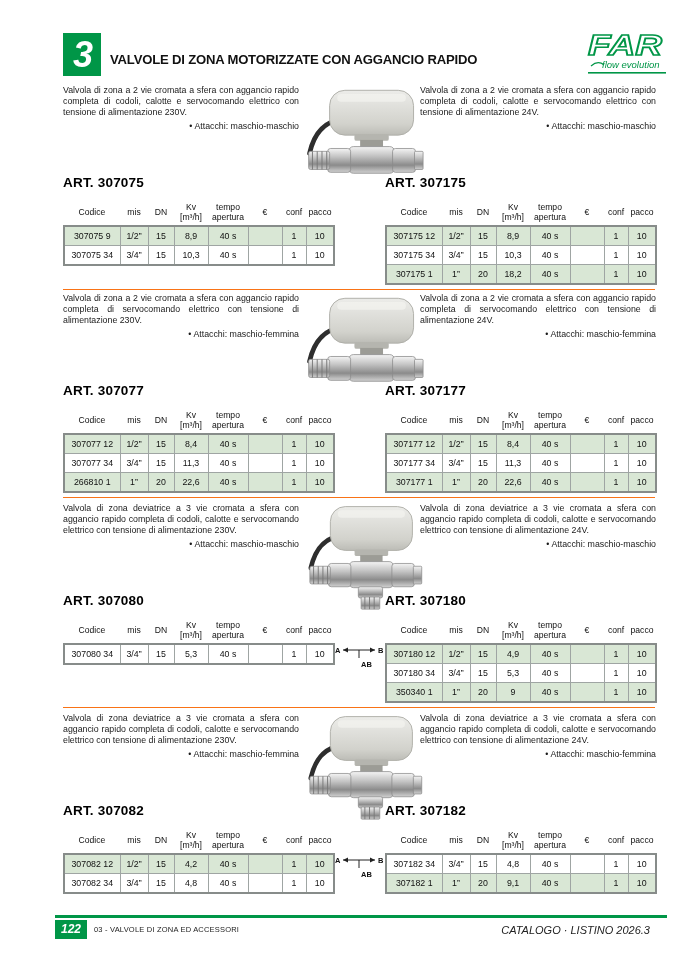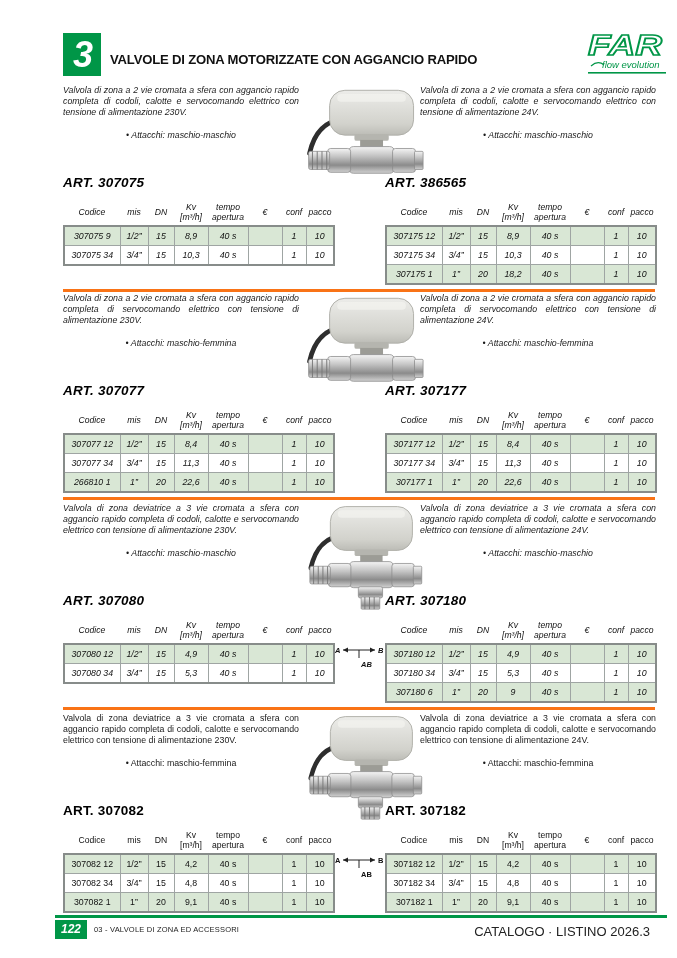--- a/index.html
+++ b/index.html
@@ -10,25 +10,25 @@
   .chapter-box{position:absolute;left:63px;top:33px;width:40px;height:45px;background:#009647;
                box-shadow:inset -2px -2px 0 #fff;}
   .chapter-box span{display:block;width:100%;height:100%;color:#fff;font-weight:bold;font-style:italic;
                font-size:36px;line-height:44px;text-align:center;}
   .page-title{position:absolute;left:110px;top:52px;font-size:13.5px;font-weight:bold;
                letter-spacing:-0.2px;color:#111;white-space:nowrap;transform:scaleX(.97);transform-origin:left;}
   .logo{position:absolute;left:586px;top:28px;}
 
   
   .section{position:absolute;left:63px;width:592px;height:204px;}
-  .section.sep{border-bottom:3px solid #f97316;font-style:italic;}
+  .section.sep{border-bottom:1px solid #f97316;}
   #s1{top:85px}#s2{top:293px}#s3{top:503px}#s4{top:713px}
   .desc{position:absolute;top:0;width:236px;font-size:8.8px;line-height:11px;text-align:justify;}
   .desc-left{left:0}.desc-right{left:357px}
-  .attacchi{margin-top:12px;text-align:center;}
+  .attacchi{margin-top:3px;text-align:right;}
   .attacchi::before{content:"•  ";}
   .art{position:absolute;top:90px;margin:0;font-size:13.5px;font-weight:bold;color:#000;letter-spacing:.2px;}
   .art-left{left:0}.art-right{left:322px}
   .tblw{position:absolute;top:116px;}
   .tbl-left{left:0}.tbl-right{left:322px}
   .img-wrap{position:absolute;left:238px;top:-2px;width:124px;height:110px;}
   .img-wrap svg{width:100%;height:100%;}
   .diagram{position:absolute;left:271px;top:138px;}
 
   
@@ -36,21 +36,21 @@
   .pt th{font-weight:normal;font-size:8.6px;line-height:9.5px;padding:2px 0 3px;text-align:center;border:none;color:#111;}
   .pt td{font-size:8.8px;height:18px;text-align:center;border:1px solid #9fa5a3;padding:0;color:#111;}
   .pt tbody{border:2px solid #878c8a;}
   .pt tr.g td{background:#d9e7d5;}
 
   
   .footer-rule{position:absolute;left:55px;top:915px;width:612px;height:3px;background:#009647;}
   .page-badge{position:absolute;left:55px;top:920px;width:32px;height:19px;background:#009647;color:#fff;
               font-style:italic;font-weight:bold;font-size:12px;text-align:center;line-height:19px;}
   .footer-left{position:absolute;left:94px;top:925px;font-size:7.5px;color:#222;letter-spacing:.2px;}
-  .footer-right{position:absolute;right:27px;top:924px;font-size:13px;color:#222;}
+  .footer-right{position:absolute;right:27px;top:924px;font-size:11px;color:#222;font-style:italic;}
 
   .defs-svg{position:absolute;width:0;height:0;overflow:hidden;}
 </style>
 </head>
 <body>
 
 <svg class="defs-svg" aria-hidden="true">
   <defs>
     <linearGradient id="g-act" x1="0" y1="0" x2="0" y2="1">
       <stop offset="0" stop-color="#ecece9"></stop>
@@ -116,21 +116,21 @@
     <div class="desc desc-right">
       <div>Valvola di zona a 2 vie cromata a sfera con aggancio rapido completa di codoli, calotte e servocomando elettrico con tensione di alimentazione 24V.</div>
       <div class="attacchi">Attacchi: maschio-maschio</div>
     </div>
     <div class="img-wrap">
       <svg viewBox="0 0 130 112">
           <use href="#valve2" xlink:href="#valve2"></use>
         </svg>
     </div>
     <h2 class="art art-left">ART. 307075</h2>
-    <h2 class="art art-right">ART. 386565</h2>
+    <h2 class="art art-right">ART. 307175</h2>
     <div class="tblw tbl-left">
         <table class="pt">
           <colgroup>
             <col style="width:56px">
             <col style="width:28px">
             <col style="width:26px">
             <col style="width:34px">
             <col style="width:40px">
             <col style="width:34px">
             <col style="width:24px">
@@ -398,30 +398,20 @@
               <th>mis</th>
               <th>DN</th>
               <th>Kv<br>[m³/h]</th>
               <th>tempo<br>apertura</th>
               <th>€</th>
               <th>conf</th>
               <th>pacco</th>
             </tr>
           </thead>
           <tbody>
-            <tr class="g">
-              <td>307080 12</td>
-              <td>1/2”</td>
-              <td>15</td>
-              <td>4,9</td>
-              <td>40 s</td>
-              <td></td>
-              <td>1</td>
-              <td>10</td>
-            </tr>
             <tr class="">
               <td>307080 34</td>
               <td>3/4”</td>
               <td>15</td>
               <td>5,3</td>
               <td>40 s</td>
               <td></td>
               <td>1</td>
               <td>10</td>
             </tr>
@@ -467,21 +457,21 @@
               <td>307180 34</td>
               <td>3/4”</td>
               <td>15</td>
               <td>5,3</td>
               <td>40 s</td>
               <td></td>
               <td>1</td>
               <td>10</td>
             </tr>
             <tr class="g">
-              <td>307180 6</td>
+              <td>350340 1</td>
               <td>1”</td>
               <td>20</td>
               <td>9</td>
               <td>40 s</td>
               <td></td>
               <td>1</td>
               <td>10</td>
             </tr>
           </tbody>
         </table>
@@ -550,30 +540,20 @@
             <tr class="">
               <td>307082 34</td>
               <td>3/4”</td>
               <td>15</td>
               <td>4,8</td>
               <td>40 s</td>
               <td></td>
               <td>1</td>
               <td>10</td>
             </tr>
-            <tr class="g">
-              <td>307082 1</td>
-              <td>1”</td>
-              <td>20</td>
-              <td>9,1</td>
-              <td>40 s</td>
-              <td></td>
-              <td>1</td>
-              <td>10</td>
-            </tr>
           </tbody>
         </table>
       </div>
     <div class="tblw tbl-right">
         <table class="pt">
           <colgroup>
             <col style="width:56px">
             <col style="width:28px">
             <col style="width:26px">
             <col style="width:34px">
@@ -588,30 +568,20 @@
               <th>mis</th>
               <th>DN</th>
               <th>Kv<br>[m³/h]</th>
               <th>tempo<br>apertura</th>
               <th>€</th>
               <th>conf</th>
               <th>pacco</th>
             </tr>
           </thead>
           <tbody>
-            <tr class="g">
-              <td>307182 12</td>
-              <td>1/2”</td>
-              <td>15</td>
-              <td>4,2</td>
-              <td>40 s</td>
-              <td></td>
-              <td>1</td>
-              <td>10</td>
-            </tr>
             <tr class="">
               <td>307182 34</td>
               <td>3/4”</td>
               <td>15</td>
               <td>4,8</td>
               <td>40 s</td>
               <td></td>
               <td>1</td>
               <td>10</td>
             </tr>

